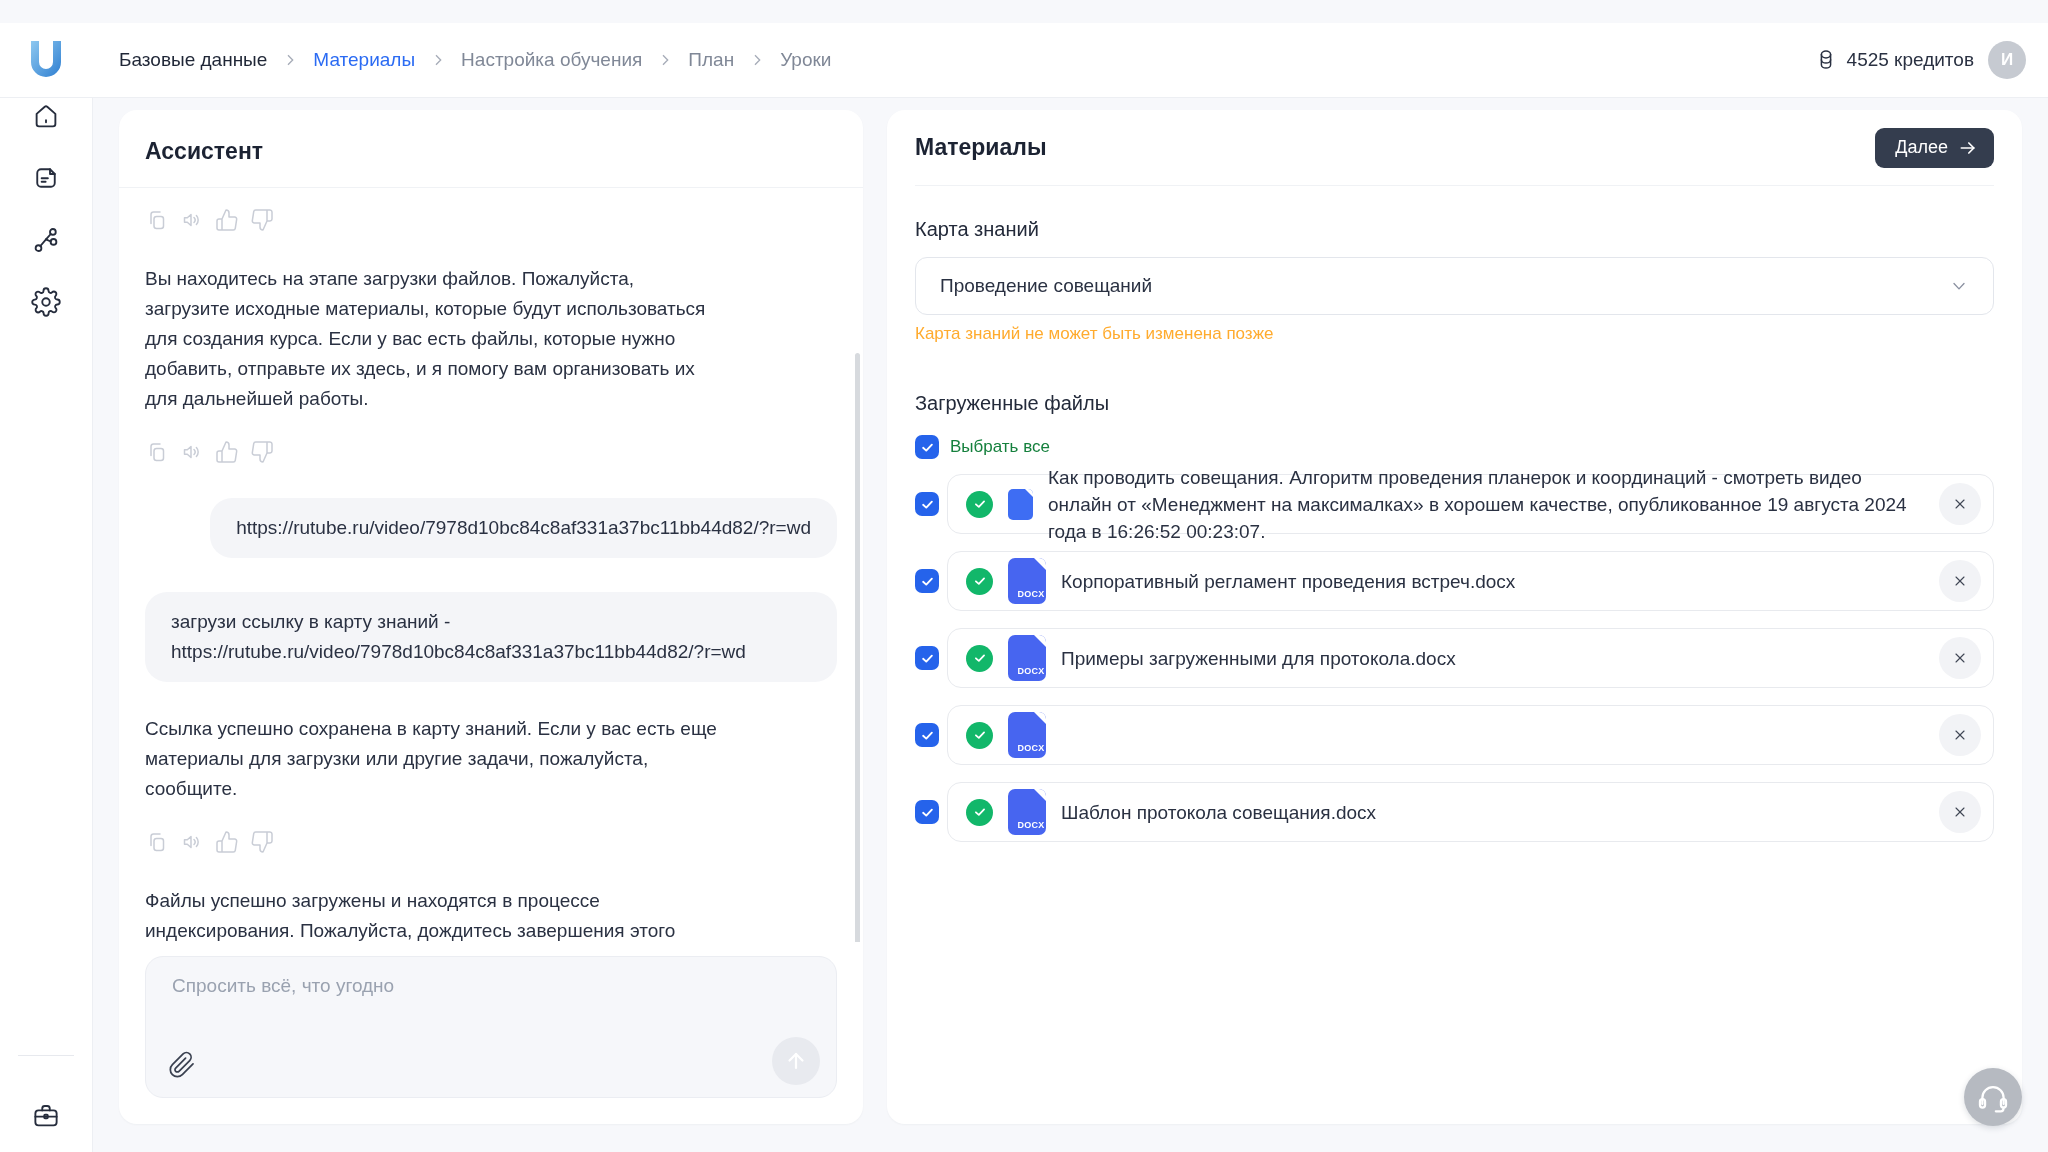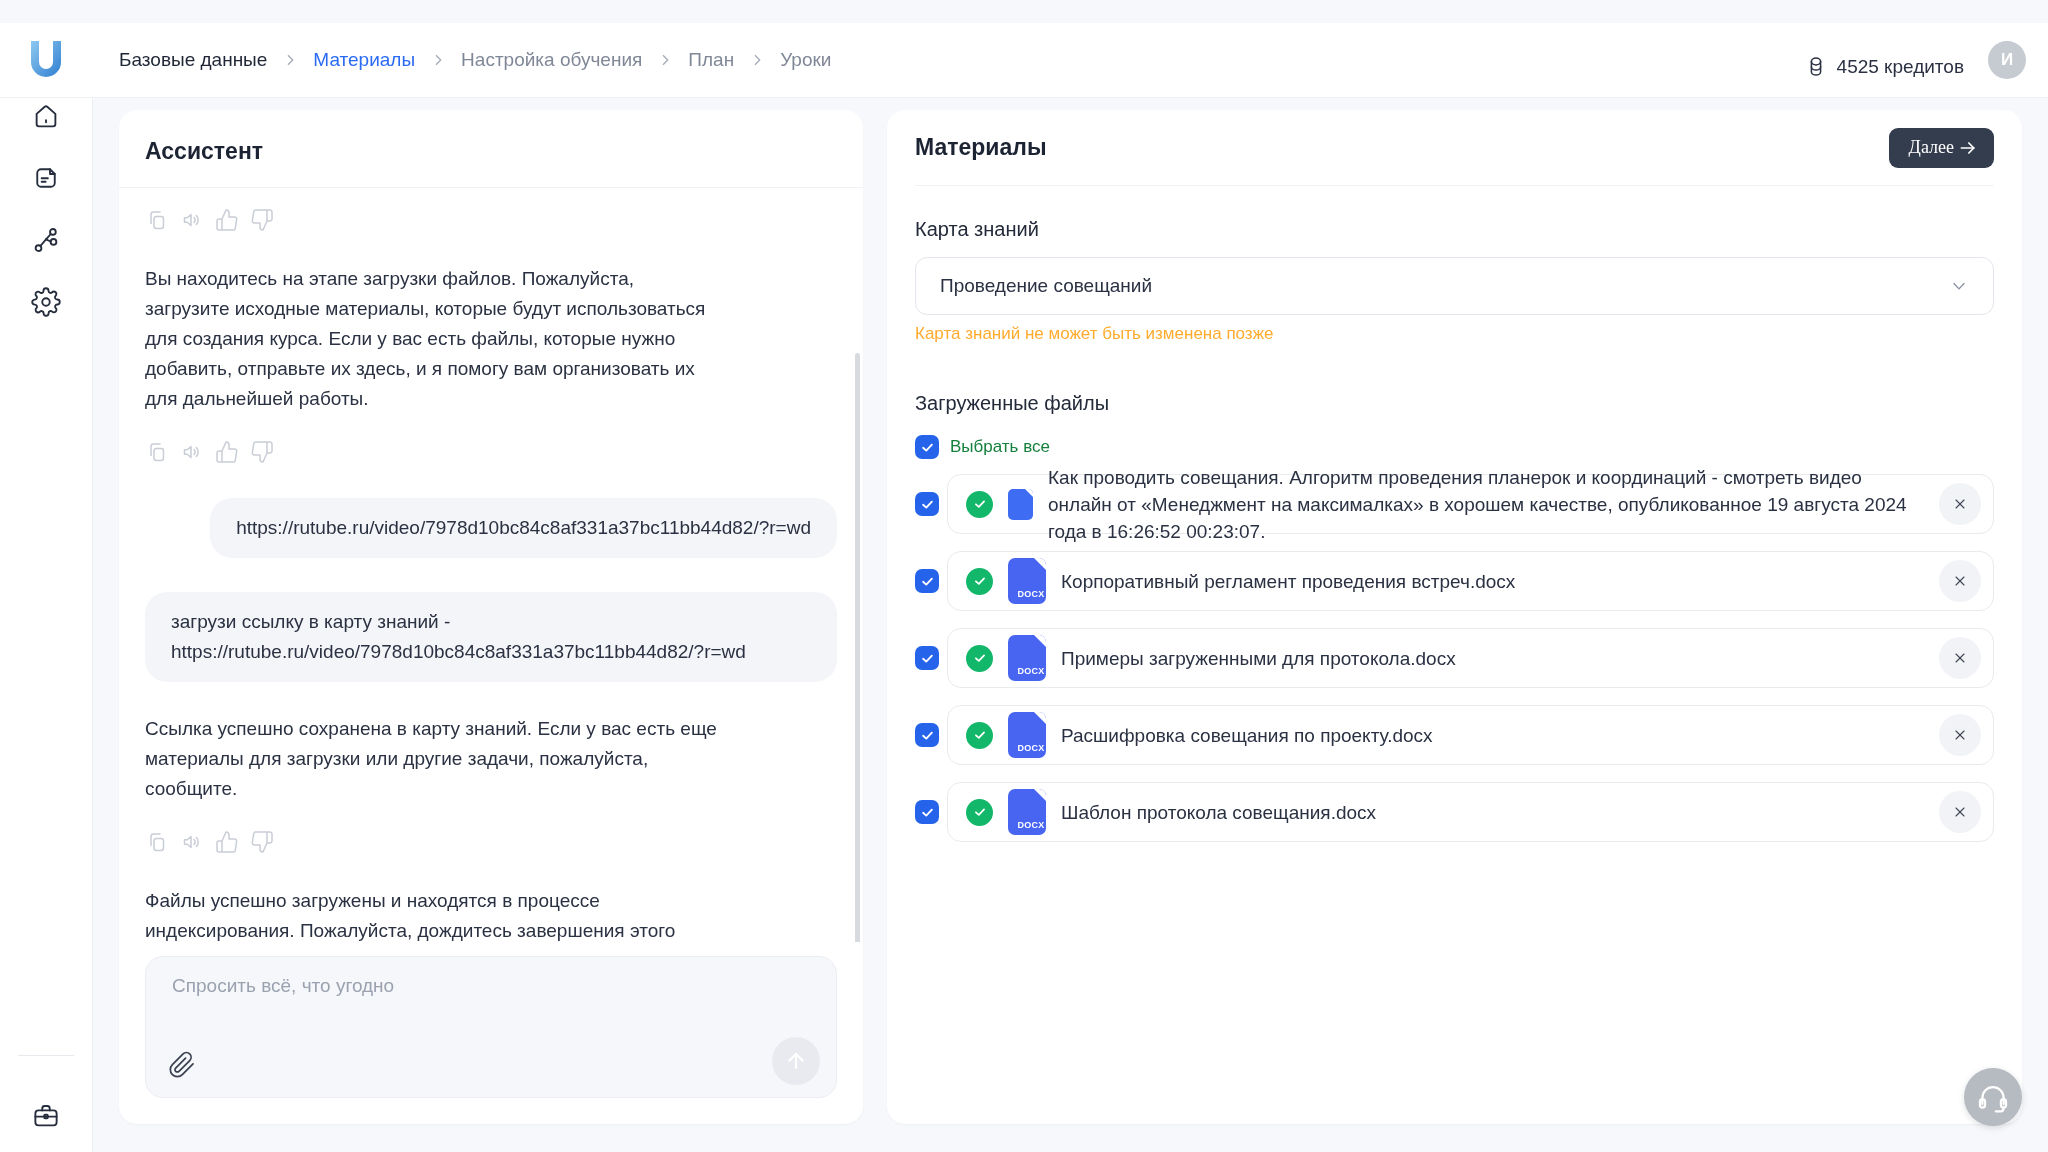--- a/index.html
+++ b/index.html
@@ -29,21 +29,21 @@
   .topbar{
     position:absolute;left:0;top:0;width:2048px;height:75px;background:#fff;
     border-bottom:1px solid var(--c-border);display:flex;align-items:center;z-index:5;margin-top:23px;
   }
   .logo{position:absolute;left:22px;top:13px;width:48px;height:48px;cursor:pointer;}
   .breadcrumb{margin-left:119px;display:flex;align-items:center;gap:15px;font-size:19px;}
   .crumb{color:var(--c-muted);cursor:pointer;white-space:nowrap;}
   .crumb.dark{color:#1f2636;font-weight:500;}
   .crumb.active{color:var(--c-accent);font-weight:500;}
   .crumb-sep svg{stroke:#a6acb8;}
-  .topbar-right{margin-left:auto;margin-right:22px;display:flex;align-items:flex-end;gap:24px;}
+  .topbar-right{margin-left:auto;margin-right:22px;display:flex;align-items:center;gap:14px;}
   .credits{display:flex;align-items:center;gap:9px;font-size:19px;color:#2a3142;}
   .avatar{
     width:38px;height:38px;border-radius:50%;background:#c6cad1;color:#fff;
     display:grid;place-items:center;font-size:17px;font-weight:600;cursor:pointer;
   }
 
   
   .sidebar{
     position:absolute;left:0;top:76px;bottom:0;width:93px;background:#fff;
     border-right:1px solid var(--c-border);display:flex;flex-direction:column;
@@ -100,22 +100,22 @@
     background:#e8eaef;display:grid;place-items:center;cursor:pointer;border:none;
   }
   .send-btn svg{stroke:#fff;}
 
   
   .materials-card{left:887px;width:1135px;height:1014px;padding:0 28px;}
   .mat-header{display:flex;align-items:center;height:76px;border-bottom:1px solid #f0f2f5;}
   .mat-title{font-size:23px;font-weight:600;color:var(--c-heading);}
   .next-btn{
     margin-left:auto;height:40px;padding:0 16px 0 20px;border:none;border-radius:9px;
-    background:var(--c-nextbtn);color:#fff;font-size:18px;font-family:Liberation Serif, serif;
-    display:flex;align-items:center;gap:4px;cursor:pointer;
+    background:var(--c-nextbtn);color:#fff;font-size:18px;font-family:Liberation Sans, sans-serif;
+    display:flex;align-items:center;gap:10px;cursor:pointer;
   }
   .next-btn svg{stroke:#fff;}
   .section-label{margin-top:32px;font-size:20px;font-weight:500;color:#232a3a;}
   .km-select{
     margin-top:16px;height:58px;border:1px solid #e3e6ec;border-radius:12px;
     display:flex;align-items:center;justify-content:space-between;padding:0 24px;
     font-size:19px;color:var(--c-text);cursor:pointer;background:#fff;
   }
   .km-select svg{stroke:#8a90a0;}
   .km-warning{margin-top:9px;font-size:17px;color:var(--c-warning);}
@@ -508,21 +508,20 @@
       </span>
       <div class="file-card">
         <span class="green-check">
           <svg viewBox="0 0 24 24" width="14" height="14" fill="none" stroke-width="3" stroke-linecap="round" stroke-linejoin="round">
               <polyline points="5 12.5 10 17 19 7.5"></polyline>
             </svg>
         </span>
         <span class="docx-icon">
             <span class="docx-badge">DOCX</span>
           </span>
-        <span class="file-name">Расшифровка совещания по проекту.docx</span>
         <button class="close-btn">
           <svg viewBox="0 0 24 24" width="16" height="16" fill="none" stroke-width="1.6" stroke-linecap="round">
               <path d="M6 6 L18 18"></path>
               <path d="M18 6 L6 18"></path>
             </svg>
         </button>
       </div>
     </div>
 
     <div class="file-row">

